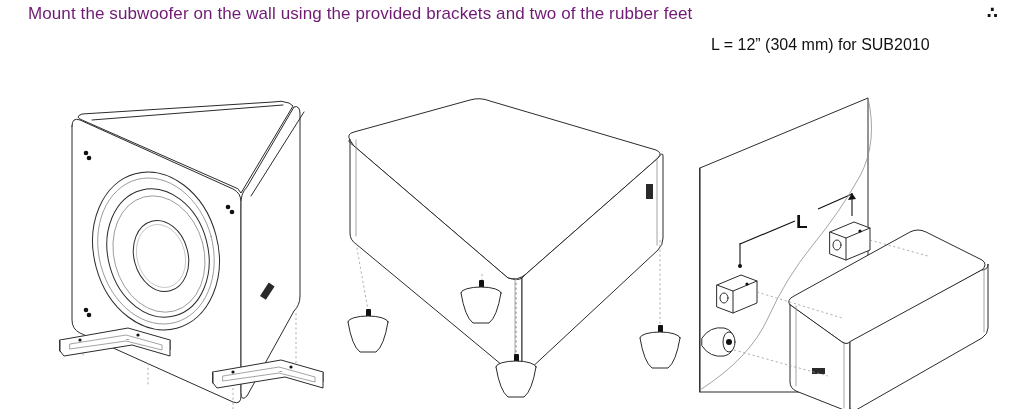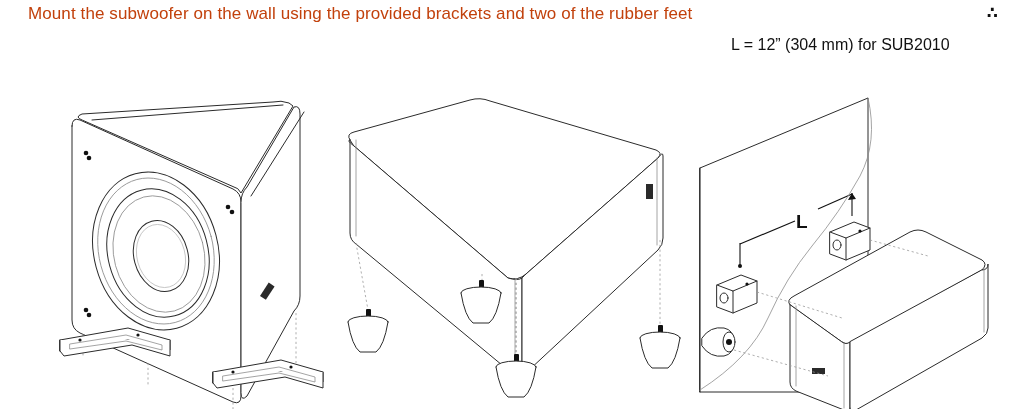--- a/index.html
+++ b/index.html
@@ -4,29 +4,29 @@
 <style>
   html,body{margin:0;padding:0;background:#ffffff;}
   body{
     width:1024px;height:409px;position:relative;overflow:hidden;
     font-family:"Liberation Sans","DejaVu Sans",sans-serif;
     color:#111111;
   }
   .heading{
     position:absolute;left:28px;top:3px;
     font-size:17px;line-height:22px;font-weight:400;letter-spacing:.1px;
-    white-space:nowrap;color:#c2410c;
+    white-space:nowrap;color:#701a75;
   }
   .corner-glyph{
     position:absolute;right:27px;top:4px;
     font-size:16px;line-height:18px;font-weight:700;color:#111;
     letter-spacing:-1px;
   }
   .callouts{
-    position:absolute;left:731px;top:34px;
+    position:absolute;left:711px;top:34px;
     font-size:16px;line-height:22px;font-weight:400;color:#111;
     white-space:nowrap;
   }
   .callouts div{white-space:nowrap;}
   .figure{position:absolute;top:0;left:0;}
   svg{display:block;overflow:visible;}
   .ln{fill:none;stroke:#2b2b2b;stroke-width:1;stroke-linejoin:round;stroke-linecap:round;}
   .ln-l{fill:none;stroke:#8d8d8d;stroke-width:.8;stroke-linejoin:round;stroke-linecap:round;}
   .ln-t{fill:none;stroke:#b5b5b5;stroke-width:.7;}
   .dash{fill:none;stroke:#9a9a9a;stroke-width:.8;stroke-dasharray:2.2 2.6;}

